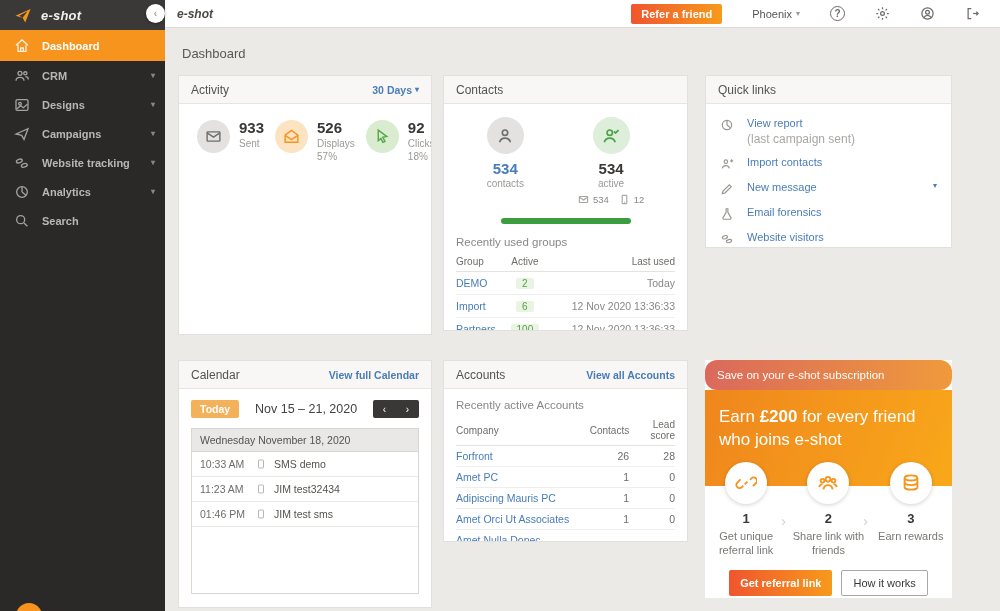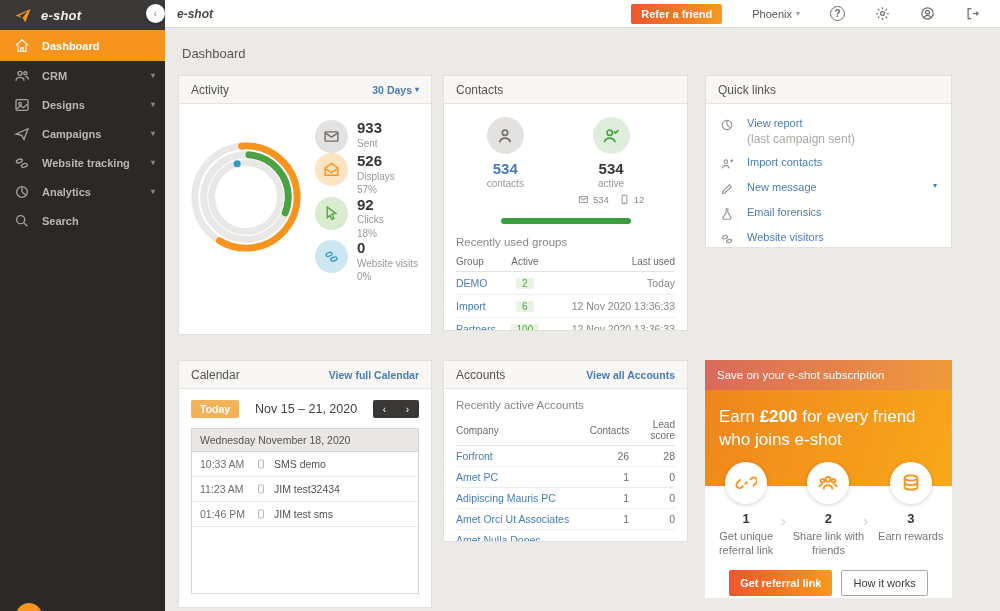--- a/index.html
+++ b/index.html
@@ -35,21 +35,21 @@
 
   .panel { position:absolute; background:#fff; border:1px solid #e2e0dd; overflow:hidden; }
   .panel-header { height:28px; background:#f8f7f5; border-bottom:1px solid #e7e5e2; display:flex; align-items:center; padding:0 12px; font-size:12px; color:#55534f; }
   .panel-header .hdr-link { margin-left:auto; font-size:10.5px; color:#4a7cb8; font-weight:bold; cursor:pointer; display:flex; align-items:center; gap:3px; }
   .link { color:#4a7cb8; cursor:pointer; text-decoration:none; }
 
   
   .activity { left:13px; top:47px; width:254px; height:260px; }
   .activity-body { display:flex; padding:16px 10px 0 8px; }
   .donut { width:118px; height:118px; margin-top:18px; }
-  .stats { display:flex; flex-direction:column; margin-left:10px; }
+  .stats { display:flex; flex-direction:row; gap:11px; margin-left:10px; }
   .stat { display:flex; gap:9px; }
   .stat-circle { width:33px; height:33px; border-radius:50%; display:flex; align-items:center; justify-content:center; flex:none; }
   .stat-circle svg { width:17px; height:17px; }
   .sc-gray { background:#e3e2e0; color:#6f6d6a; }
   .sc-orange { background:#fce3c2; color:#f7941d; }
   .sc-green { background:#d9ecd0; color:#56a546; }
   .sc-blue { background:#cde7f2; color:#3d9fc4; }
   .stat-value { font-size:15px; font-weight:bold; color:#3a3836; line-height:1.1; }
   .stat-label, .stat-pct { font-size:10px; color:#9b9996; line-height:1.35; }
 
@@ -106,21 +106,21 @@
   .acc-body { padding:10px 12px 0; }
   .acc-sub { font-size:11.5px; color:#8a8886; margin-bottom:5px; }
   .atable { width:100%; border-collapse:collapse; }
   .atable th { font-size:10px; color:#6f6d6a; font-weight:normal; text-align:left; padding:3px 0 4px; border-bottom:1px solid #e5e3e0; }
   .atable th.r, .atable td.r { text-align:right; }
   .atable td { font-size:10.5px; padding:4px 0; border-bottom:1px solid #f0eeec; color:#6f6d6a; }
   .atable tr:last-child td { border-bottom:none; }
 
   
   .promo { left:540px; top:332px; width:247px; height:238px; border:none; }
-  .promo-strip { height:30px; background:linear-gradient(90deg,#da695c,#ef9a3b); color:#fff; font-size:11.5px; display:flex; align-items:center; padding:0 12px; }
+  .promo-strip { height:30px; background:linear-gradient(90deg,#da695c,#ef9a3b); color:#fff; font-size:11.5px; display:flex; align-items:center; padding:0 12px;border-radius:12px; }
   .promo-orange { background:linear-gradient(110deg,#ef861d,#f9a81a); padding:16px 14px 34px; }
   .promo-headline { color:#fff; font-size:17px; line-height:1.35; }
   .promo-headline b { font-weight:bold; }
   .steps { display:flex; margin-top:-24px; position:relative; }
   .step { width:33.33%; text-align:center; }
   .step-circle { width:42px; height:42px; border-radius:50%; background:#fff; box-shadow:0 1px 4px rgba(0,0,0,.18); margin:0 auto; display:flex; align-items:center; justify-content:center; color:#f7941d; }
   .step-circle svg { width:22px; height:22px; }
   .step-num { font-size:13px; font-weight:bold; color:#3a3836; margin-top:7px; }
   .step-label { font-size:11px; color:#7b7975; line-height:1.3; margin-top:3px; padding:0 4px; }
   .step-chev { position:absolute; top:50px; color:#d2d0cd; font-size:15px; }

